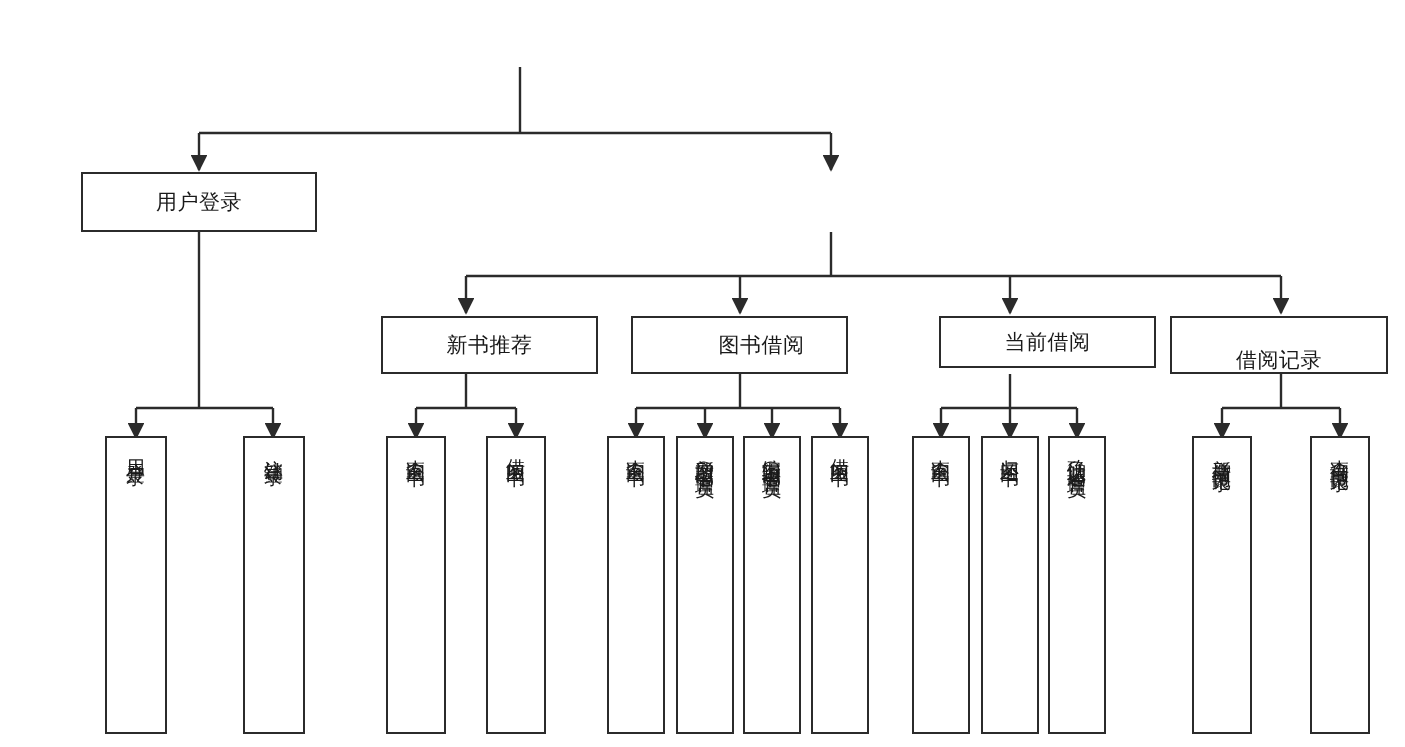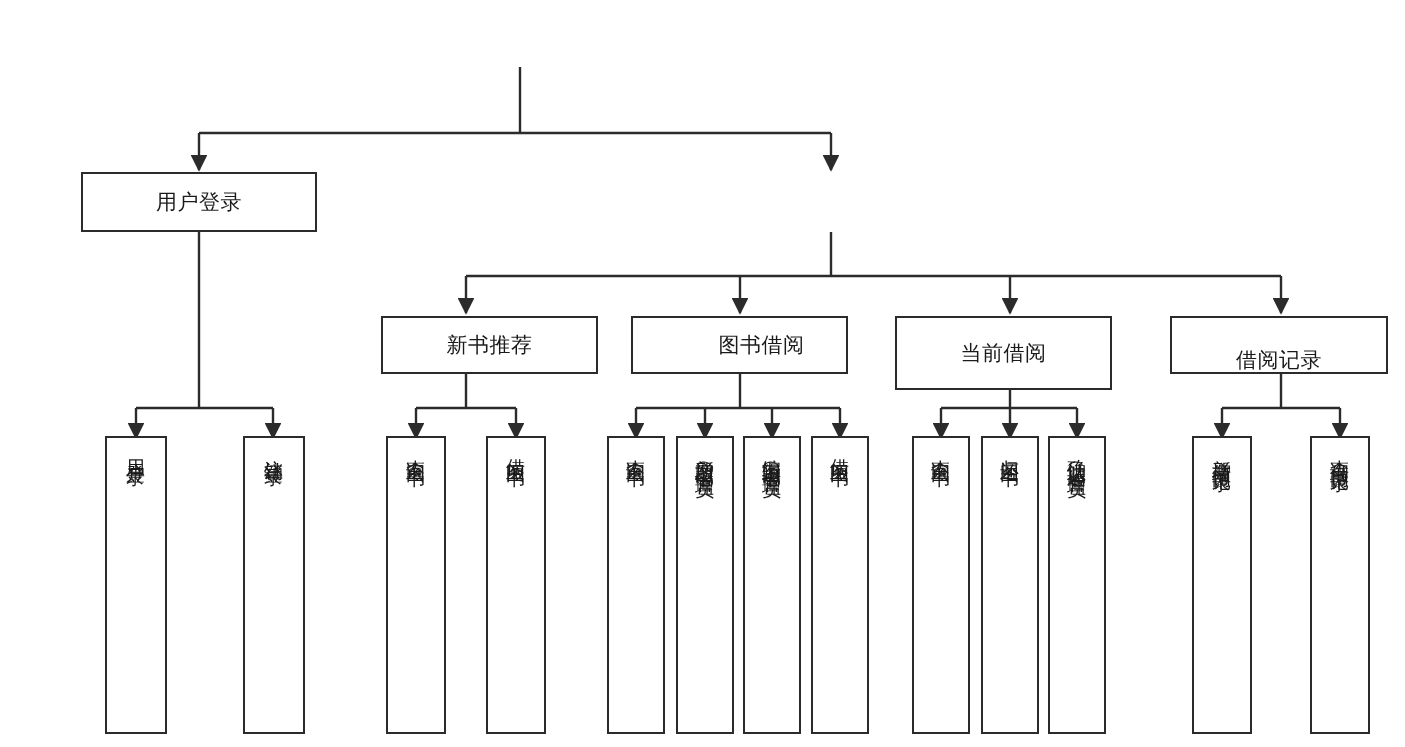--- a/index.html
+++ b/index.html
@@ -132,21 +132,21 @@
   <div class="node h" style="left:81px; top:172px; width:236px; height:60px;">
     <span class="label">用户登录</span>
   </div>
 
   <div class="node h" style="left:361px; top:316px; width:217px; height:58px;margin-left:20px;">
     <span class="label">新书推荐</span>
   </div>
   <div class="node h" style="left:631px; top:316px; width:217px; height:58px;padding-left:44px;">
     <span class="label">图书借阅</span>
   </div>
-  <div class="node h" style="left:895px; top:316px; width:217px; height:74px;justify-content:center;">
+  <div class="node h" style="left:939px; top:316px; width:217px; height:52px;justify-content:center;">
     <span class="label">当前借阅</span>
   </div>
   <div class="node h" style="left:1170px; top:316px; width:218px; height:58px;align-items:flex-end;">
     <span class="label">借阅记录</span>
   </div>
 
   <div class="node v" style="left:105px; top:436px; width:62px; height:298px;">
     <span class="label">用户登录</span>
   </div>
   <div class="node v" style="left:243px; top:436px; width:62px; height:298px;">

